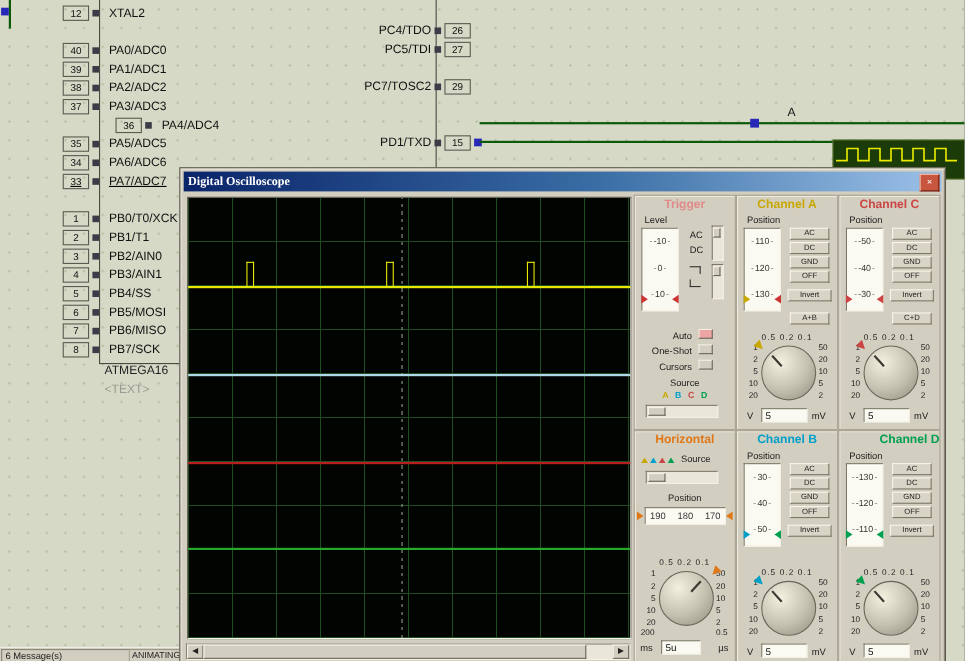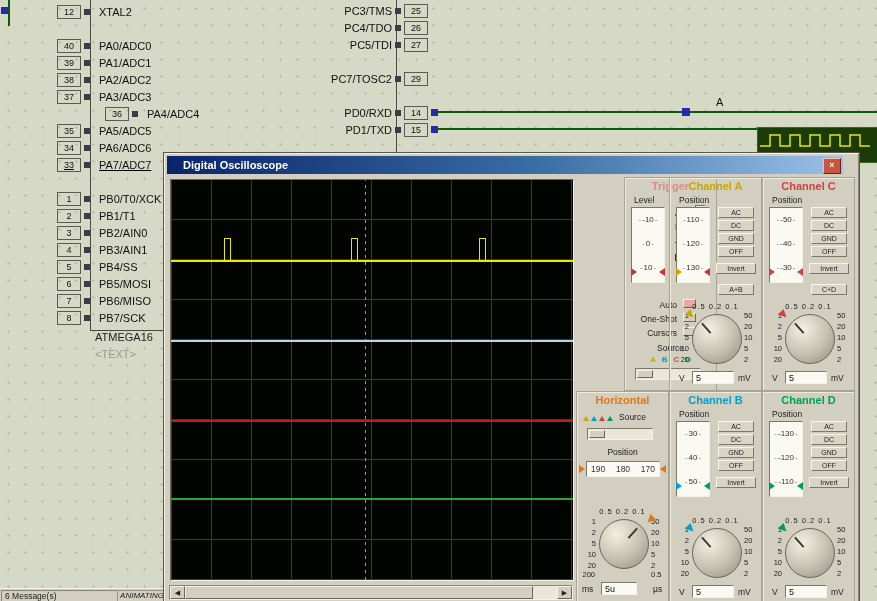--- a/index.html
+++ b/index.html
@@ -27,29 +27,29 @@
   .netlab{position:absolute;left:716px;top:96px;font-size:11px;color:#111;}
   .comp{position:absolute;left:757px;top:127px;width:120px;height:34px;background:#1b3c08;
         border:1px solid #41621a;}
   
   .statusbar{position:absolute;left:0;top:588px;width:420px;height:13px;background:#d2cec0;
              border-top:1px solid #f4f0e8;z-index:1;}
   .msgbox{position:absolute;left:1px;top:1px;width:112px;height:10px;
           border:1px solid;border-color:#8a8678 #f4f0e4 #f4f0e4 #8a8678;
           font-size:8.5px;line-height:10px;padding-left:3px;color:#222;}
   .animtab{position:absolute;left:117px;top:1px;width:48px;height:10px;border:1px solid #9a9688;
-           font-size:8px;line-height:10px;text-align:center;color:#222;overflow:hidden;font-style:italic;}
+           font-size:8px;line-height:10px;text-align:center;color:#222;overflow:hidden;}
   
   .oscwin{position:absolute;left:163px;top:152px;width:695px;height:462px;background:#d2cec0;
           border:1px solid #5a564a;box-shadow:inset 1px 1px 0 #f4f0e4,inset -1px -1px 0 #8a8678;
           z-index:5;}
-  .titlebar{position:absolute;left:3px;top:3px;right:16px;height:18px;
+  .titlebar{position:absolute;left:3px;top:3px;right:3px;height:18px;
             background:linear-gradient(90deg,#0a246a,#3a6ea5 55%,#9cc1e8);
             display:flex;align-items:center;color:#fff;font-size:11px;font-weight:bold;
-            padding-left:16px;box-sizing:border-box;}
+            padding-left:4px;box-sizing:border-box;font-family:Liberation Serif, serif;}
   .closebtn{position:absolute;right:2px;top:2px;width:16px;height:14px;background:#c8553e;
             border:1px solid;border-color:#f0c0b0 #702010 #702010 #f0c0b0;color:#fff;
             font-size:9px;line-height:12px;text-align:center;font-weight:bold;}
   .screen{position:absolute;left:6px;top:26px;width:402px;height:400px;background:#020402;
           border:1px solid;border-color:#6a665a #f4f0e4 #f4f0e4 #6a665a;
           background-image:
             repeating-linear-gradient(90deg,#1d4d20 0,#1d4d20 1px,transparent 1px,transparent 40px),
             repeating-linear-gradient(0deg,#1d4d20 0,#1d4d20 1px,transparent 1px,transparent 40px);}
   .trace{position:absolute;left:0;width:100%;height:2px;}
   .pulse{position:absolute;width:7px;height:23px;border:1px solid #e8e800;border-bottom:none;
@@ -60,25 +60,25 @@
              border:1px solid;border-color:#8a8678 #f4f0e4 #f4f0e4 #8a8678;box-sizing:border-box;}
   .sbtn{position:absolute;top:0;width:15px;height:13px;background:#d2cec0;border:1px solid;
         border-color:#f4f0e4 #6a665a #6a665a #f4f0e4;font-size:7px;line-height:12px;
         text-align:center;color:#222;box-sizing:border-box;}
   .sb-l{left:0;} .sb-r{right:0;}
   .sthumb{position:absolute;left:15px;top:0;width:348px;height:13px;background:#d2cec0;
           border:1px solid;border-color:#f4f0e4 #6a665a #6a665a #f4f0e4;box-sizing:border-box;}
   
   .panel{position:absolute;width:93px;height:214px;border:1px solid #a8a494;
          box-shadow:inset 1px 1px 0 #f0ecdc;box-sizing:border-box;}
-  .p-trig{left:412px;top:24px;margin-left:48px;} .p-cha{left:505px;top:24px;} .p-chc{left:598px;top:24px;}
+  .p-trig{left:412px;top:24px;} .p-cha{left:505px;top:24px;} .p-chc{left:598px;top:24px;}
   .p-hor{left:412px;top:238px;} .p-chb{left:505px;top:238px;} .p-chd{left:598px;top:238px;}
   .phead{position:absolute;top:2px;left:0;right:0;text-align:center;font-size:11px;font-weight:bold;}
   .c-tr{color:#e08a8a;} .c-a{color:#c8a800;} .c-c{color:#cc4444;}
-  .c-h{color:#e07818;} .c-b{color:#00a0c8;} .c-d{color:#00a050;}
+  .c-h{color:#e07818;} .c-b{color:#00a0c8;} .c-d{color:#00a050;text-align:right;}
   .lab{position:absolute;font-size:8.5px;color:#222;white-space:nowrap;}
   .vslider{position:absolute;left:6px;top:29px;width:32px;height:74px;background:#fbfaf2;
            border:1px solid;border-color:#7c7866 #f4f0e4 #f4f0e4 #7c7866;}
   .vtick{height:24px;line-height:24px;text-align:center;font-size:8px;color:#333;}
   .vtick::before,.vtick::after{content:"-";color:#777;margin:0 1px;}
   .varr{position:absolute;width:0;height:0;border:4px solid transparent;top:60px;}
   .varr.l{left:-1px;border-left:6px solid currentColor;border-right:none;}
   .varr.r{right:-1px;border-right:6px solid currentColor;border-left:none;}
   .btn{position:absolute;left:48px;width:36px;height:11px;background:#d8d4c6;border:1px solid;
        border-color:#f8f4e8 #7c7866 #7c7866 #f8f4e8;font-size:7px;line-height:9px;
@@ -224,45 +224,34 @@
     </div>
   <div class="lrow" style="top:311px;">
       <span class="numbox">8</span>
       <span class="stub"></span>
       <span class="plabel">PB7/SCK</span>
     </div>
 
   <div class="chipname">ATMEGA16</div>
   <div class="chiptext">&lt;TEXT&gt;</div>
 
-  <div class="rrow" style="top:4px;">
-      <span class="rlabel">PC3/TMS</span>
-      <span class="stub"></span>
-      <span class="numbox">25</span>
-    </div>
   <div class="rrow" style="top:21px;">
       <span class="rlabel">PC4/TDO</span>
       <span class="stub"></span>
       <span class="numbox">26</span>
     </div>
   <div class="rrow" style="top:38px;">
       <span class="rlabel">PC5/TDI</span>
       <span class="stub"></span>
       <span class="numbox">27</span>
     </div>
   <div class="rrow" style="top:72px;">
       <span class="rlabel">PC7/TOSC2</span>
       <span class="stub"></span>
       <span class="numbox">29</span>
-    </div>
-  <div class="rrow" style="top:106px;">
-      <span class="rlabel">PD0/RXD</span>
-      <span class="stub"></span>
-      <span class="numbox">14</span>
-      <span class="bluesq"></span>
     </div>
   <div class="rrow" style="top:123px;">
       <span class="rlabel">PD1/TXD</span>
       <span class="stub"></span>
       <span class="numbox">15</span>
       <span class="bluesq"></span>
     </div>
 
   <div class="wire" style="left:436px;top:111px;width:441px;"></div>
   <div class="wire" style="left:436px;top:128px;width:321px;"></div>

